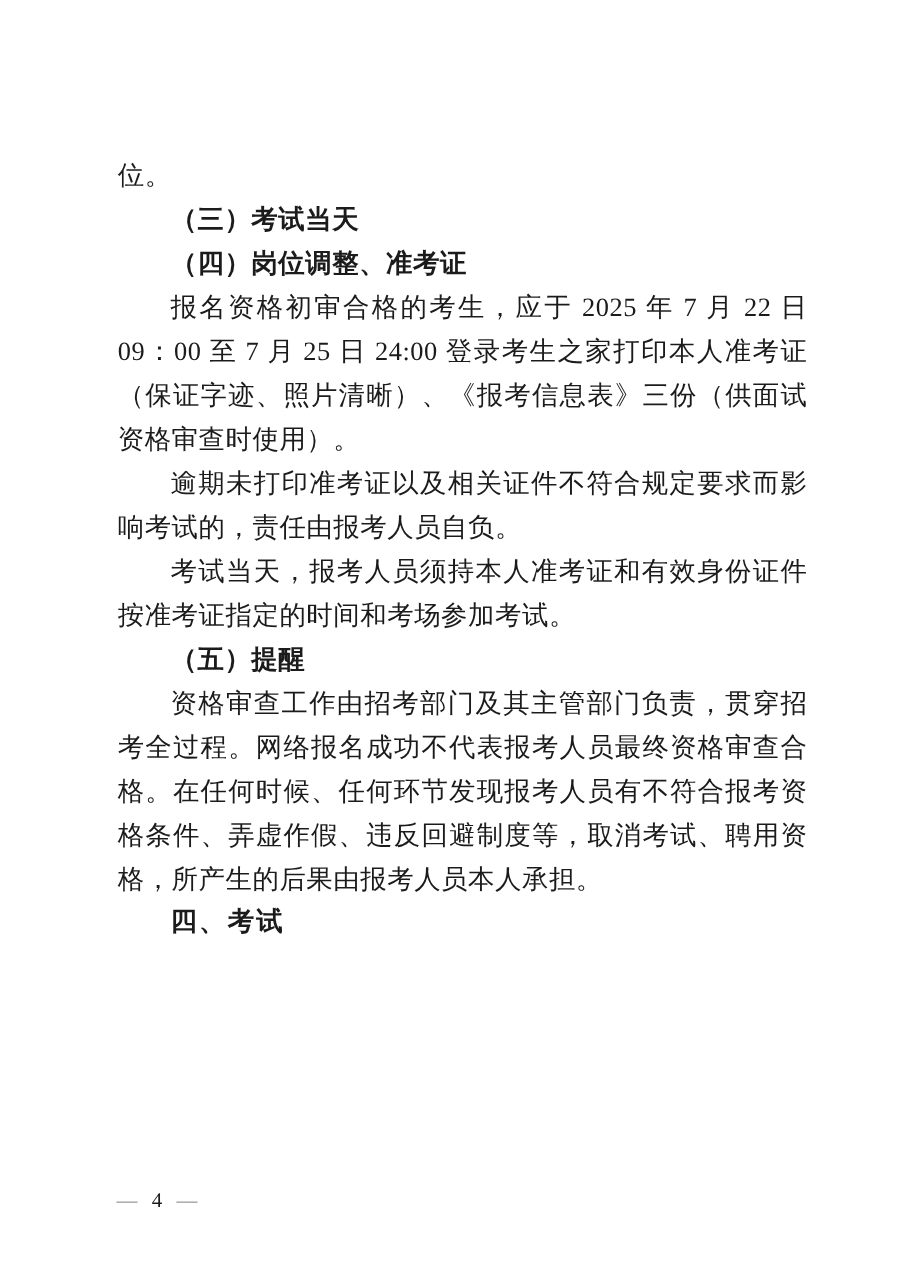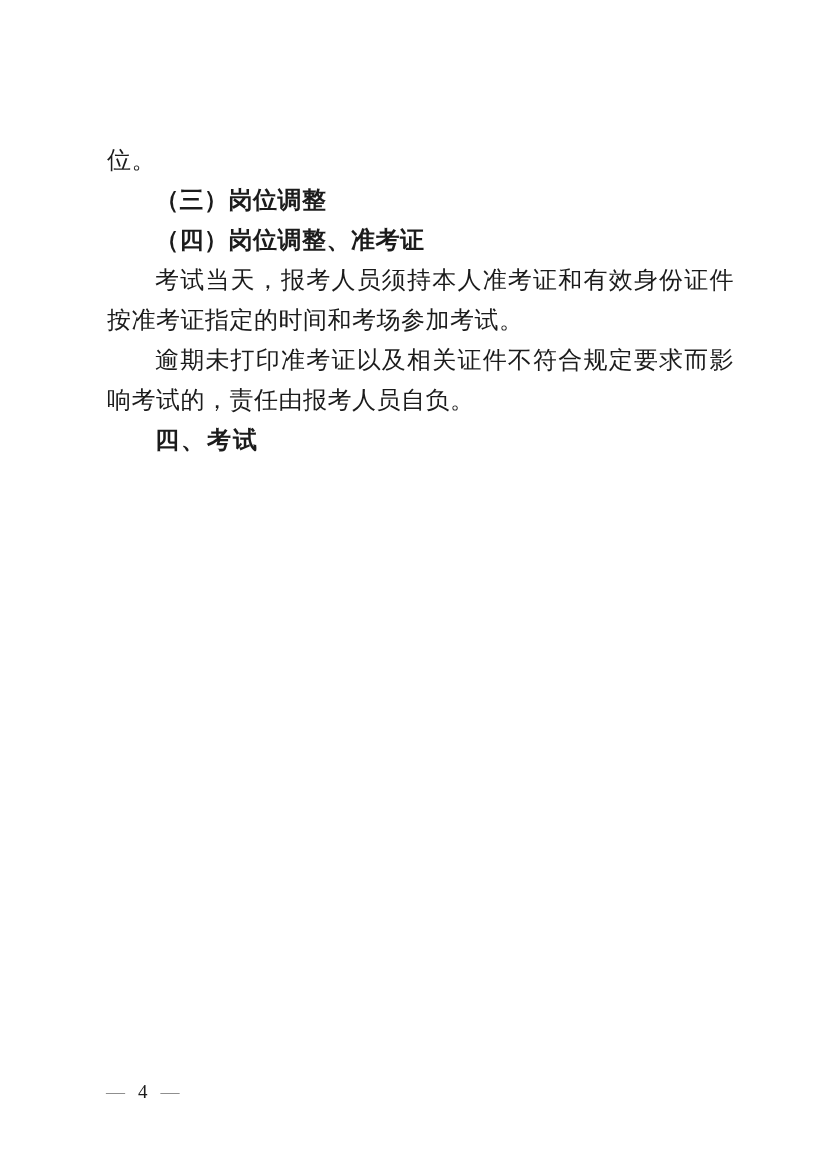--- a/index.html
+++ b/index.html
@@ -34,21 +34,21 @@
   .content p.continuation {
     text-indent: 0;
   }
   .content p.heading2 {
     font-weight: bold;
     text-indent: 2em;
   }
   .content p.heading1 {
     font-weight: bold;
     text-indent: 2em;
-    font-family: Liberation Sans, sans-serif;
+    font-family: Liberation Mono, monospace;
     letter-spacing: 2px;
   }
   .footer {
     position: absolute;
     left: 106px;
     top: 1080px;
     font-size: 19px;
     line-height: 24px;
     color: #1b1b1b;
     display: flex;
@@ -59,24 +59,27 @@
     color: #8a8a8a;
     letter-spacing: 0;
   }
 </style>
 </head>
 <body>
 
 <div class="page">
   <div class="content">
     <p class="continuation">位。</p>
-    <p class="heading2">（三）岗位调整</p>
+    <p class="heading2">（三）考试当天</p>
     <p class="heading2">（四）岗位调整、准考证</p>
+    <p class="paragraph">报名资格初审合格的考生，应于 2025 年 7 月 22 日 09：00 至 7 月 25 日 24:00 登录考生之家打印本人准考证（保证字迹、照片清晰）、《报考信息表》三份（供面试资格审查时使用）。</p>
+    <p class="paragraph">逾期未打印准考证以及相关证件不符合规定要求而影响考试的，责任由报考人员自负。</p>
     <p class="paragraph">考试当天，报考人员须持本人准考证和有效身份证件按准考证指定的时间和考场参加考试。</p>
-    <p class="paragraph">逾期未打印准考证以及相关证件不符合规定要求而影响考试的，责任由报考人员自负。</p>
+    <p class="heading2">（五）提醒</p>
+    <p class="paragraph">资格审查工作由招考部门及其主管部门负责，贯穿招考全过程。网络报名成功不代表报考人员最终资格审查合格。在任何时候、任何环节发现报考人员有不符合报考资格条件、弄虚作假、违反回避制度等，取消考试、聘用资格，所产生的后果由报考人员本人承担。</p>
     <p class="heading1">四、考试</p>
   </div>
 
   <div class="footer">
     <span class="dash">—</span>
     <span class="num">4</span>
     <span class="dash">—</span>
   </div>
 </div>
 

